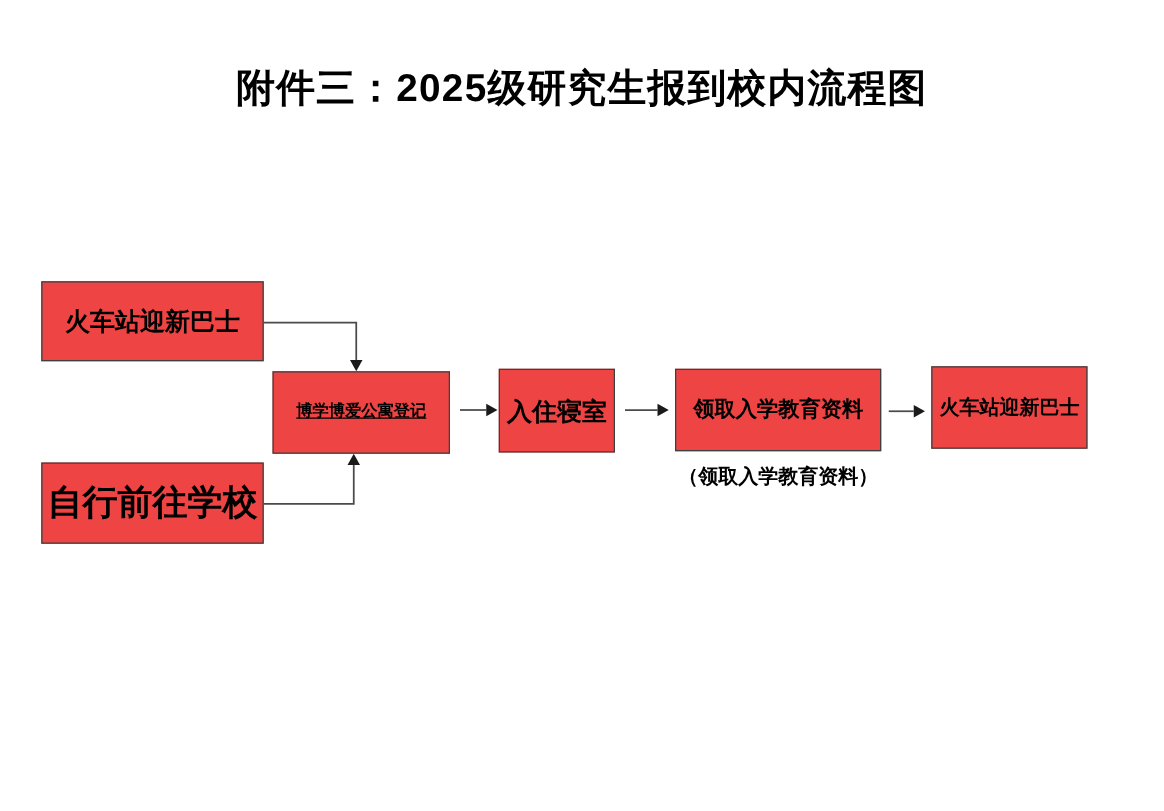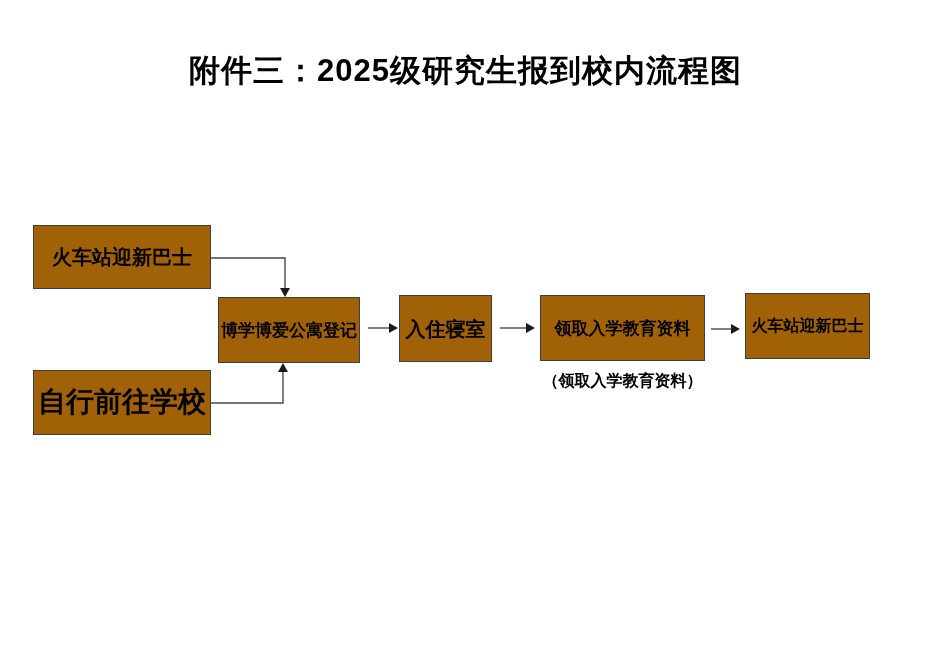--- a/index.html
+++ b/index.html
@@ -24,34 +24,34 @@
     text-align: center;
     font-size: 31px;
     font-weight: bold;
     letter-spacing: 1px;
     font-family: "Liberation Sans", sans-serif;
     color: #000000;
   }
   .fbox {
     position: absolute;
     border: 1.4px solid #3f3f3f;
-    background: #a16207;
+    background: #ef4444;
     display: flex;
     align-items: center;
     justify-content: center;
     text-align: right;
     font-weight: bold;
     font-family: "DejaVu Serif", serif;
     color: #000000;
     box-sizing: border-box;
     line-height: 1.1;
   }
   .box-train     { left: 33px;  top: 225px; width: 178px; height: 64px; font-size: 20px; }
   .box-self      { left: 33px;  top: 370px; width: 178px; height: 65px; font-size: 28px; }
-  .box-apartment { left: 218px; top: 297px; width: 142px; height: 66px; font-size: 17px; }
+  .box-apartment { left: 218px; top: 297px; width: 142px; height: 66px; font-size: 13px; text-decoration: underline; }
   .box-dorm      { left: 399px; top: 295px; width: 93px;  height: 67px; font-size: 20px; }
   .box-materials { left: 540px; top: 295px; width: 165px; height: 66px; font-size: 17px; }
   .box-unit      { left: 745px; top: 293px; width: 125px; height: 66px; font-size: 16px; }
   .note {
     position: absolute;
     text-align: center;
     font-weight: bold;
     font-family: "Liberation Sans", sans-serif;
     color: #000000;
     white-space: nowrap;

